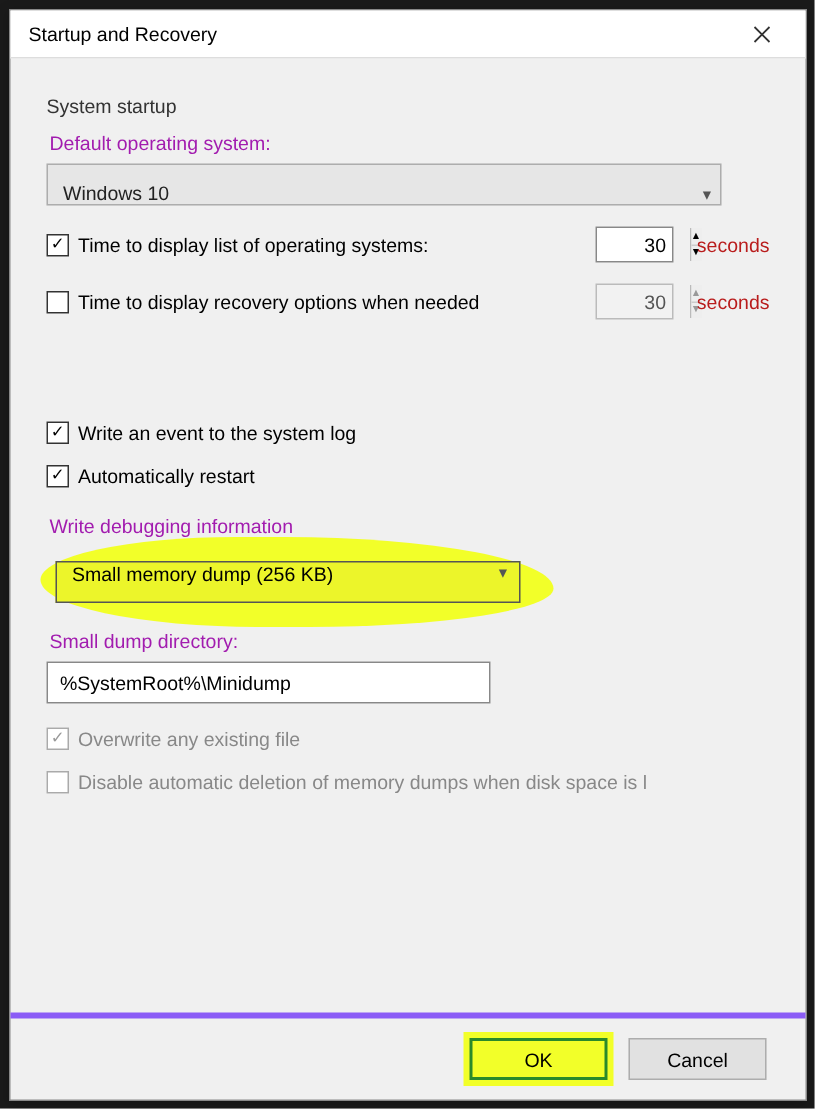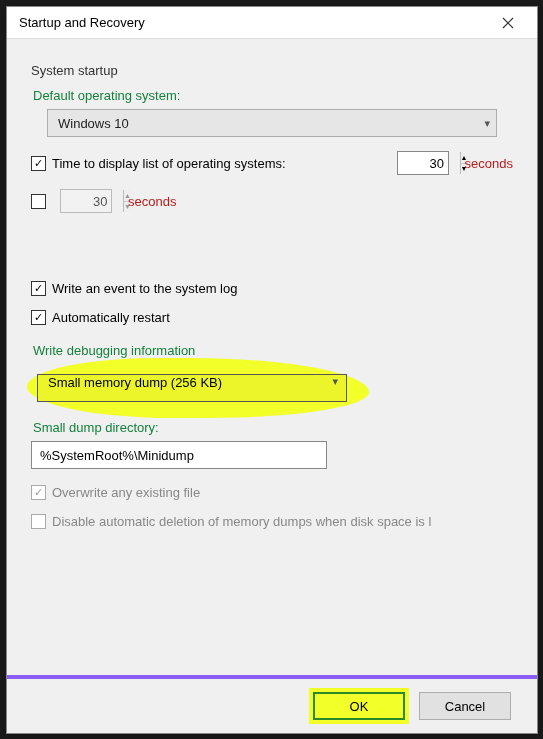--- a/index.html
+++ b/index.html
@@ -44,32 +44,31 @@
   .content {
     flex: 1;
     padding: 24px 24px 10px 24px;
     overflow: hidden;
   }
   .section-label {
     font-size: 13px;
     margin-bottom: 10px;
     color: #333;
   }
-  .field-label { font-size: 13px; margin: 10px 0 6px 2px; color: #15803d; }
+  .field-label { font-size: 13px; margin: 10px 0 6px 2px; color: #a21caf; }
   .select {
     display: flex;
-    align-items: center;
+    align-items: flex-end;
     height: 28px;
     background: #e6e6e6;
     border: 1px solid #adadad;
     padding: 0 6px 0 10px;
     font-size: 13px;
     color: #222;
     cursor: default;
-    margin-left: 16px;
   }
   .select .val { flex: 1; }
   .chev { font-size: 11px; color: #555; }
   .row {
     display: flex;
     align-items: center;
     margin-top: 14px;
     gap: 6px;
   }
   .checkbox {
@@ -220,20 +219,21 @@
         <div class="arrows">
             <span>▲</span>
             <span>▼</span>
           </div>
       </div>
       <div class="unit">seconds</div>
     </div>
 
     <div class="row">
       <div class="checkbox"></div>
+      <div class="cblabel">Time to display recovery options when needed</div>
       <div class="spinner disabled">
         <input disabled="" value="30" style="">
         <div class="arrows">
             <span>▲</span>
             <span>▼</span>
           </div>
       </div>
       <div class="unit">seconds</div>
     </div>
 

